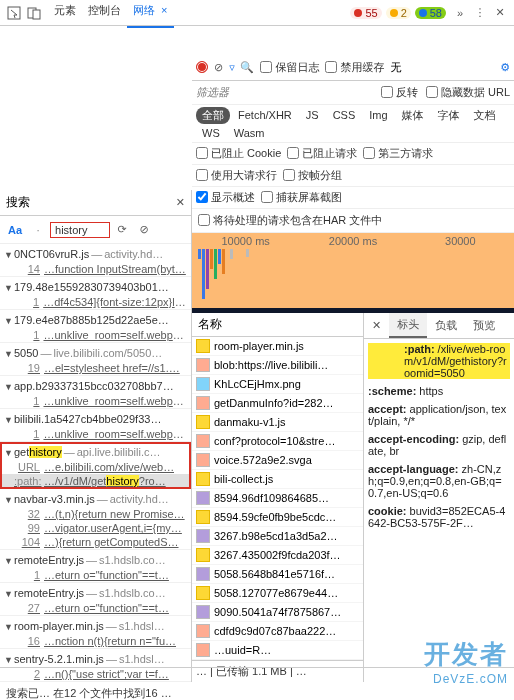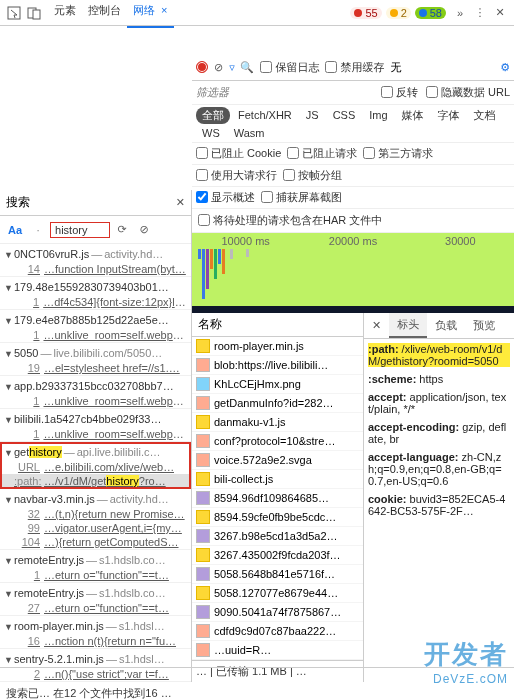--- a/index.html
+++ b/index.html
@@ -42,21 +42,21 @@
 .nettoolbar .nicon { color: #5a5a5a; }
 .chk { display: inline-flex; align-items: center; gap: 3px; color: #333; }
 .chk input { width: 12px; height: 12px; }
 .filterrow { display: flex; align-items: center; height: 24px; border-bottom: 1px solid #eee; padding: 0 4px; gap: 8px; }
 .filterrow .finput { flex: 1; border: none; outline: none; color: #888; font-style: italic; }
 .typesrow { display: flex; flex-wrap: wrap; align-items: center; border-bottom: 1px solid #eee; padding: 2px 4px; gap: 2px; }
 .typesrow .pill { padding: 1px 6px; color: #333; }
 .typesrow .pill.active { background: #555; color: #fff; border-radius: 8px; }
 .optrow { display: flex; align-items: center; padding: 3px 4px; gap: 6px; border-bottom: 1px solid #eee; }
 .harrow { padding: 4px 6px; border-bottom: 1px solid #eee; color: #333; }
-.overview { height: 80px; border-bottom: 7px solid #0f172a; background: #bef264; position: relative; }
+.overview { height: 80px; border-bottom: 5px solid #0f172a; background: #fdba74; position: relative; }
 .overview .ticklabels { display: flex; position: absolute; top: 2px; left: 0; right: 0; font-size: 10px; color: #666; }
 .overview .ticklabels span { flex: 1; text-align: center; }
 .overview .bars { position: absolute; top: 16px; left: 6px; width: 60px; height: 50px; }
 .overview .bars .b { position: absolute; width: 3px; }
 .splitpanel { flex: 1; display: flex; overflow: hidden; }
 .reqlist { width: 172px; border-right: 1px solid #ccc; display: flex; flex-direction: column; }
 .reqlist .hdr { padding: 3px 6px; border-bottom: 1px solid #ccc; font-size: 12px; }
 .reqlist .items { flex: 1; overflow: hidden; }
 .reqitem { display: flex; align-items: center; padding: 2px 4px; white-space: nowrap; overflow: hidden; border-bottom: 1px solid #f4f4f4; }
 .reqitem .ri-icon { width: 14px; height: 14px; margin-right: 4px; border: 1px solid #bbb; background: #eee; }
@@ -67,21 +67,21 @@
 .reqitem .ri-name { overflow: hidden; text-overflow: ellipsis; }
 .reqlist .summarybar { border-top: 1px solid #ccc; padding: 3px 4px; color: #333; white-space: nowrap; overflow: hidden; }
 .reqdetail { flex: 1; display: flex; flex-direction: column; overflow: hidden; }
 .tabsrow { display: flex; align-items: center; border-bottom: 1px solid #ccc; }
 .tabsrow .x { padding: 4px 8px; color: #555; }
 .tabsrow .dtab { padding: 4px 8px; color: #555; }
 .tabsrow .dtab.active { background: #f1f1f1; border-bottom: 2px solid #666; }
 .hdrsbody { flex: 1; overflow: hidden; padding: 4px 4px; color: #222; }
 .hdrline { margin-bottom: 6px; word-break: break-all; }
 .hdrline .k { font-weight: bold; }
-.hdrline.hl { background: #ffeb3b; }
+.hdrline.hl { background: #ffeb3b; padding-left: 36px; }
 .statusbar { position: absolute; bottom: 0; left: 0; right: 0; height: 18px; border-top: 1px solid #ccc; padding: 16px 6px; line-height: 18px; color: #333; white-space: nowrap; overflow: hidden; }
 .watermark { position: absolute; right: 6px; bottom: 14px; text-align: right; pointer-events: none; }
 .watermark .w1 { font-size: 26px; font-weight: bold; color: rgba(34,139,210,0.68); letter-spacing: 2px; text-shadow: 0 0 2px rgba(255,255,255,0.8); }
 .watermark .w2 { font-size: 12px; color: rgba(34,139,210,0.75); letter-spacing: 1px; }
 svg { display: block; }
 </style>
 </head>
 <body>
 
 <div class="topbar">

